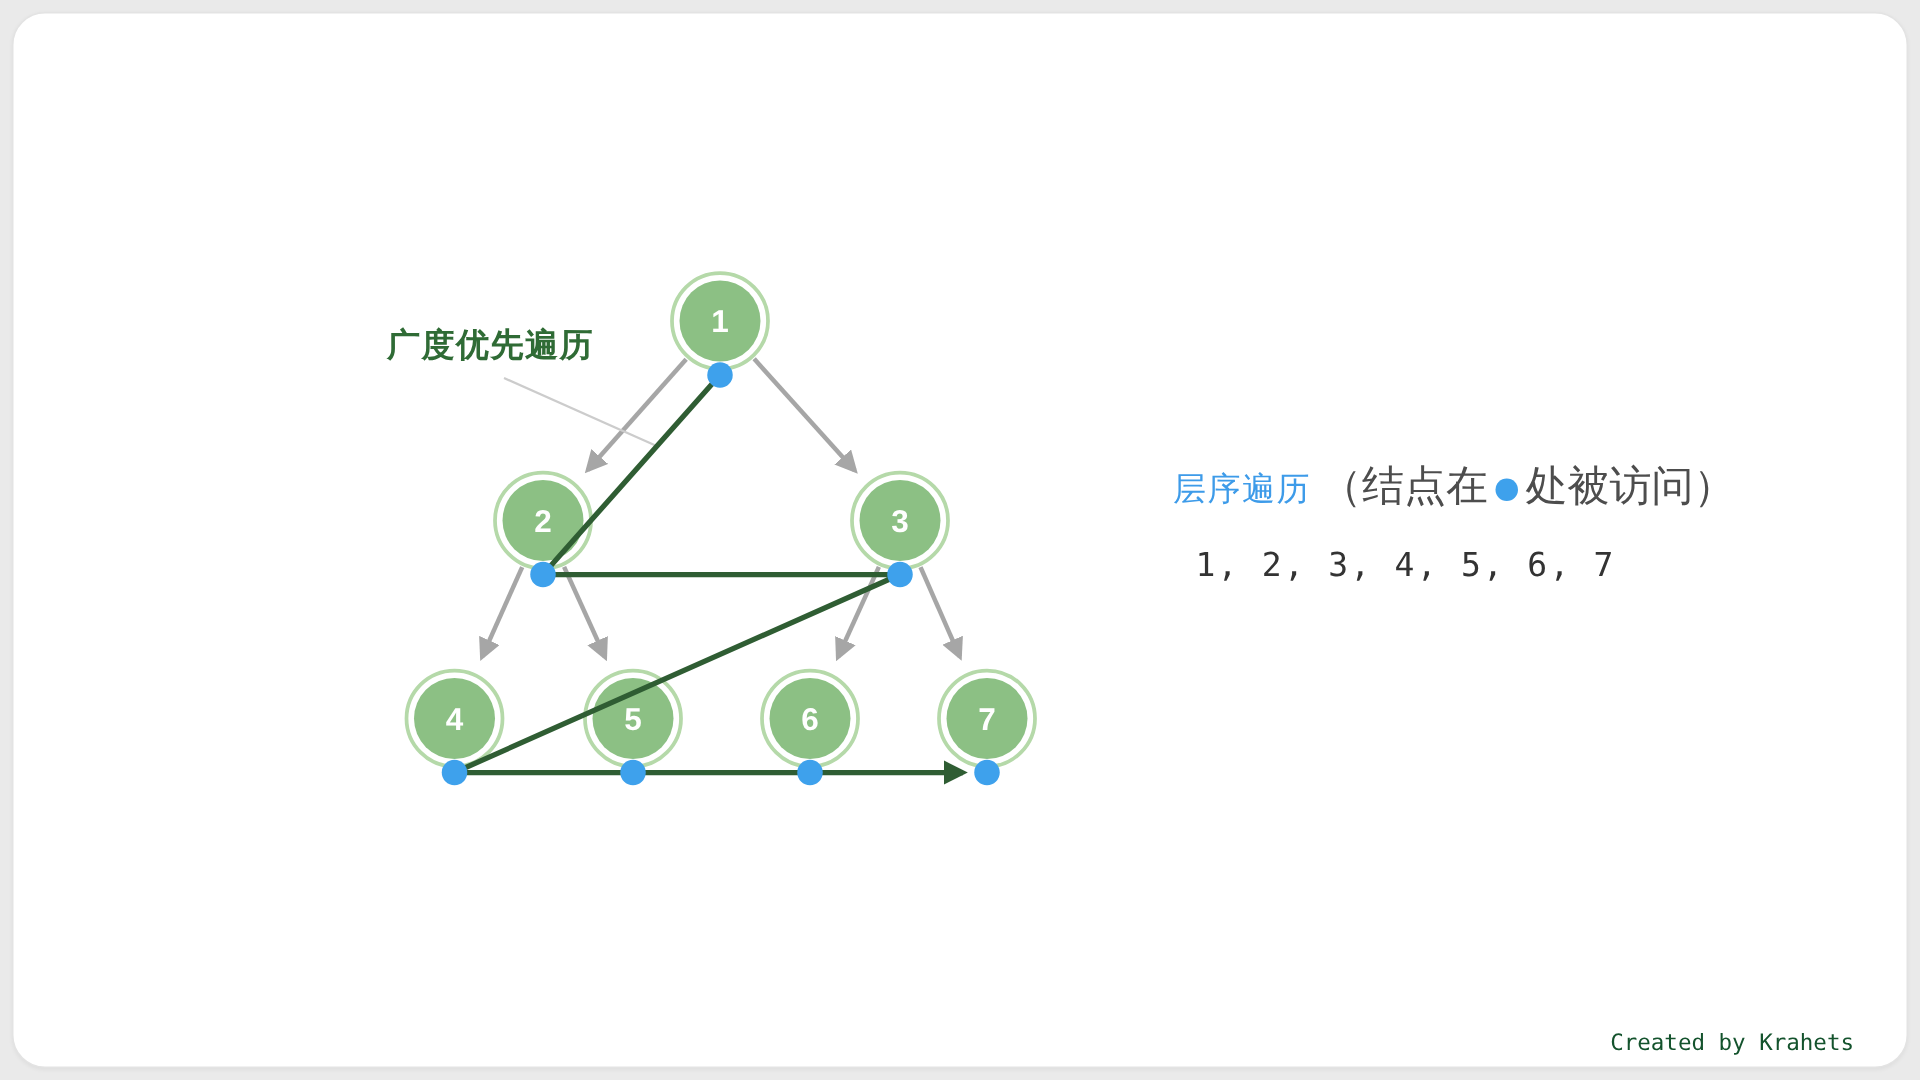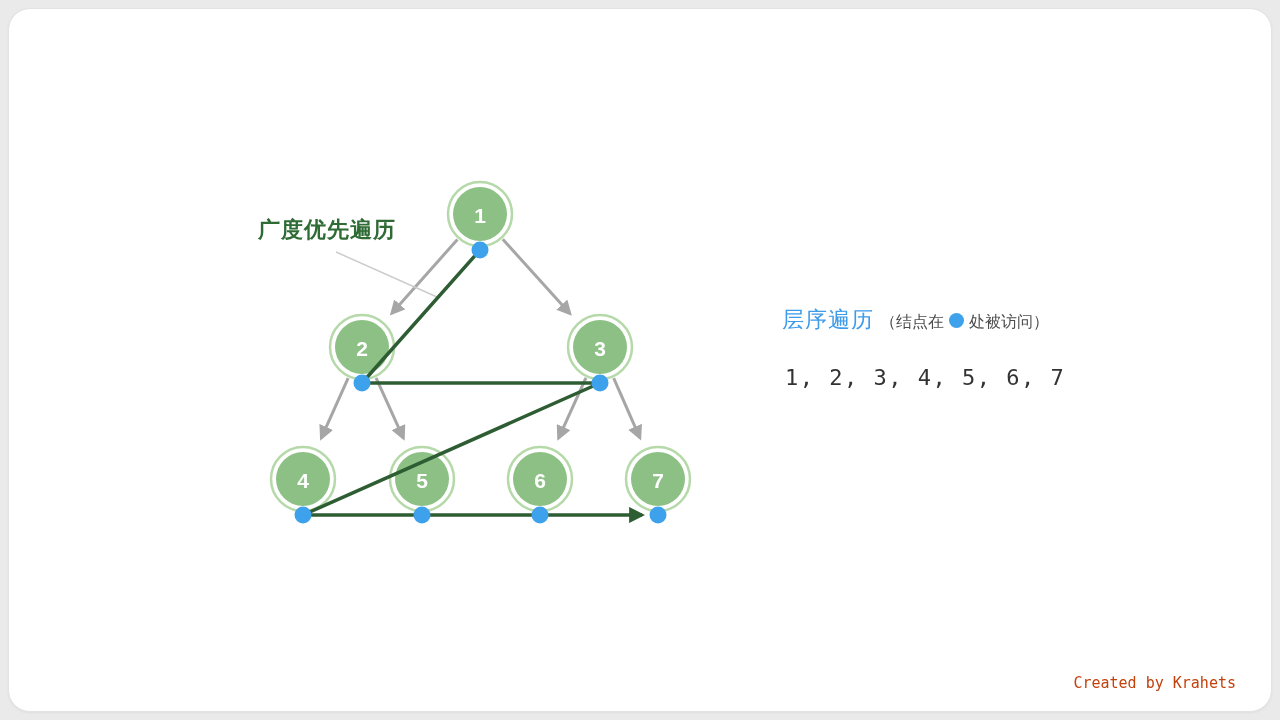--- a/index.html
+++ b/index.html
@@ -4,21 +4,21 @@
 <style>
   html,body{margin:0;padding:0;width:1280px;height:720px;background:#EAEAEA;overflow:hidden;
             font-family:"Liberation Sans",sans-serif;}
   .card{position:absolute;left:8px;top:8px;width:1262px;height:702px;background:#FFFFFF;
         border:1px solid #E3E3E3;border-radius:22px;box-shadow:0 1px 3px rgba(0,0,0,0.05);}
   #tree-svg{position:absolute;left:0;top:0;width:1280px;height:720px;}
   .bfs-label{position:absolute;left:258px;top:215px;font-size:22px;font-weight:bold;
              letter-spacing:1px;}
   .legend{position:absolute;left:782px;top:305px;white-space:nowrap;}
   .legend-title{font-size:22px;font-weight:normal;letter-spacing:1px;}
-  .legend-note{font-size:16px;margin-left:6px;}
+  .legend-note{font-size:28px;margin-left:6px;}
   .dot-inline{display:inline-block;width:15px;height:15px;border-radius:50%;
               margin:0 5px;vertical-align:-1px;}
   .sequence{position:absolute;left:785px;top:365px;font-family:"DejaVu Sans Mono",monospace;
             font-size:22px;letter-spacing:1.5px;white-space:nowrap;}
   .credit{position:absolute;right:44px;top:674px;font-family:"DejaVu Sans Mono",monospace;
           font-size:15px;}
 </style>
 </head>
 <body>
 
@@ -70,15 +70,15 @@
     <circle cx="540" cy="515" r="8.5" fill="#3EA1EC"></circle>
     <circle cx="658" cy="515" r="8.5" fill="#3EA1EC"></circle>
   </svg>
 
 <div class="bfs-label" style="color: rgb(47, 107, 53);">广度优先遍历</div>
 
 <div class="legend">
   <span class="legend-title" style="color: rgb(61, 155, 233);">层序遍历</span><span class="legend-note" style="color: rgb(77, 77, 77);"><span>（结点在</span><span class="dot-inline" style="background: rgb(62, 161, 236);"></span><span>处被访问）</span></span>
 </div>
 
-<div class="sequence" style="color: rgb(51, 51, 51);">1, 2, 3, 4, 5, 6, 7</div>
+<div class="sequence" style="color: rgb(51, 51, 51); margin-left: 12px;">1, 2, 3, 4, 5, 6, 7</div>
 
-<div class="credit" style="color: #c2410c;">Created by Krahets</div>
+<div class="credit" style="color: #14532d; margin-top: 12px;">Created by Krahets</div>
 
 </body></html>

